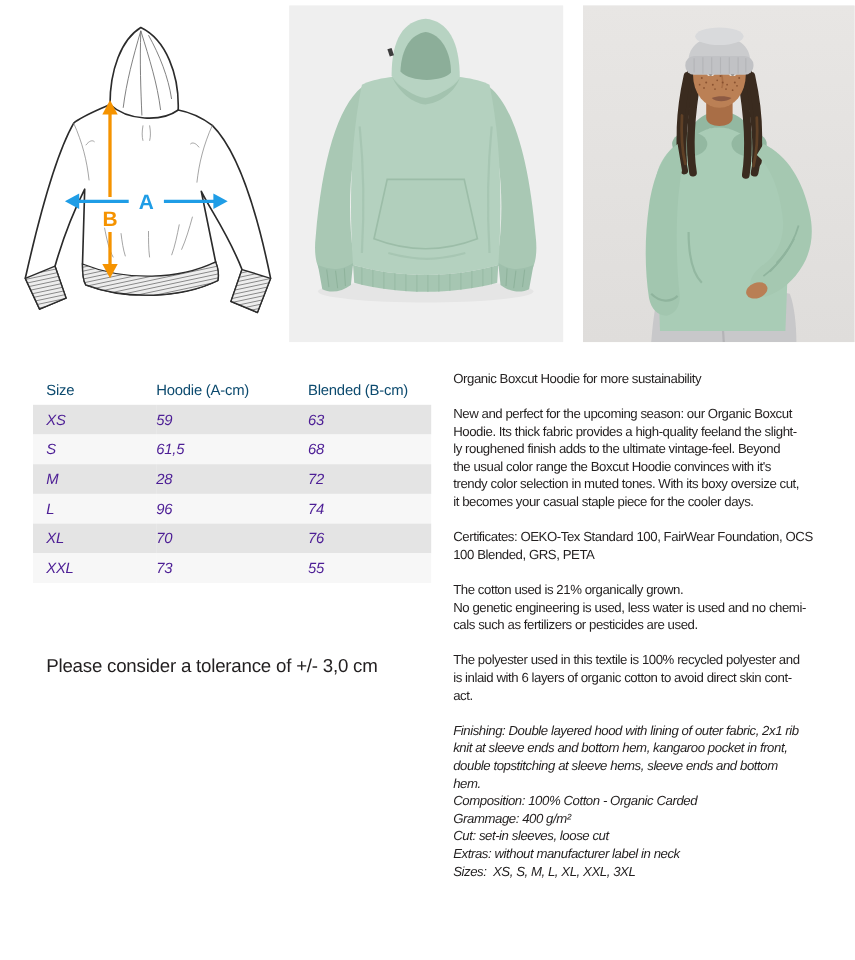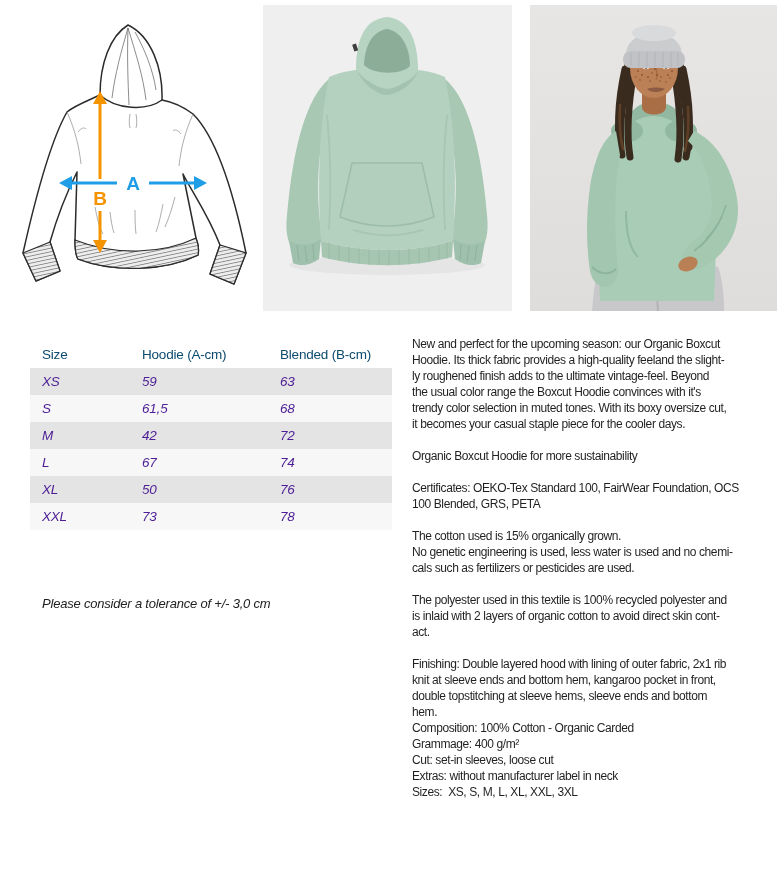--- a/index.html
+++ b/index.html
@@ -23,31 +23,31 @@
     font-size:13.5px; letter-spacing:-0.2px; font-weight:normal;
   }
   table.size th { color:#0c4a6e; background:#ffffff; }
   table.size td { color:#4c1d95;font-style:italic; }
   table.size th:first-child, table.size td:first-child { padding-left:12px; }
   tr.row-dark  td { background:#e4e4e4; }
   tr.row-light td { background:#f7f7f7; }
 
   #tolerance {
     position:absolute; left:42px; top:596px;
-    font-size:13px; letter-spacing:-0.2px; color:#232021;font-style:italic;
+    font-size:17px; letter-spacing:-0.2px; color:#232021;
   }
 
   
   #description { position:absolute; left:412px; top:336px; }
   #description p {
     margin:0 0 16px 0;
     font-size:12px; line-height:16px; letter-spacing:-0.4px;
     color:#221f1f; white-space:pre;
   }
-  #description p:last-child { margin-bottom:16px; }
+  #description p:last-child { margin-bottom:16px;font-style:italic; }
 
   svg { display:block; }
   .svg-label { font-family:"Liberation Sans", sans-serif; font-weight:bold; }
 </style>
 </head>
 <body>
 
 <div class="panel" id="panel-drawing">
   <svg viewBox="0 0 240 292" width="240" height="292">
     <defs>
@@ -295,59 +295,59 @@
         <td>59</td>
         <td>63</td>
       </tr>
       <tr class="row-light">
         <td>S</td>
         <td>61,5</td>
         <td>68</td>
       </tr>
       <tr class="row-dark">
         <td>M</td>
-        <td>42</td>
+        <td>28</td>
         <td>72</td>
       </tr>
       <tr class="row-light">
         <td>L</td>
-        <td>67</td>
+        <td>96</td>
         <td>74</td>
       </tr>
       <tr class="row-dark">
         <td>XL</td>
-        <td>50</td>
+        <td>70</td>
         <td>76</td>
       </tr>
       <tr class="row-light">
         <td>XXL</td>
         <td>73</td>
-        <td>78</td>
+        <td>55</td>
       </tr>
     </tbody>
   </table>
 </div>
 
 <div id="tolerance">Please consider a tolerance of +/- 3,0 cm</div>
 
 <div id="description">
+  <p>Organic Boxcut Hoodie for more sustainability</p>
   <p>New and perfect for the upcoming season: our Organic Boxcut
 Hoodie. Its thick fabric provides a high-quality feeland the slight-
 ly roughened finish adds to the ultimate vintage-feel. Beyond
 the usual color range the Boxcut Hoodie convinces with it's
 trendy color selection in muted tones. With its boxy oversize cut,
 it becomes your casual staple piece for the cooler days.</p>
-  <p>Organic Boxcut Hoodie for more sustainability</p>
   <p>Certificates: OEKO-Tex Standard 100, FairWear Foundation, OCS
 100 Blended, GRS, PETA</p>
-  <p>The cotton used is 15% organically grown.
+  <p>The cotton used is 21% organically grown.
 No genetic engineering is used, less water is used and no chemi-
 cals such as fertilizers or pesticides are used.</p>
   <p>The polyester used in this textile is 100% recycled polyester and
-is inlaid with 2 layers of organic cotton to avoid direct skin cont-
+is inlaid with 6 layers of organic cotton to avoid direct skin cont-
 act.</p>
   <p>Finishing: Double layered hood with lining of outer fabric, 2x1 rib
 knit at sleeve ends and bottom hem, kangaroo pocket in front,
 double topstitching at sleeve hems, sleeve ends and bottom
 hem.
 Composition: 100% Cotton - Organic Carded
 Grammage: 400 g/m²
 Cut: set-in sleeves, loose cut
 Extras: without manufacturer label in neck
 Sizes:  XS, S, M, L, XL, XXL, 3XL</p>

